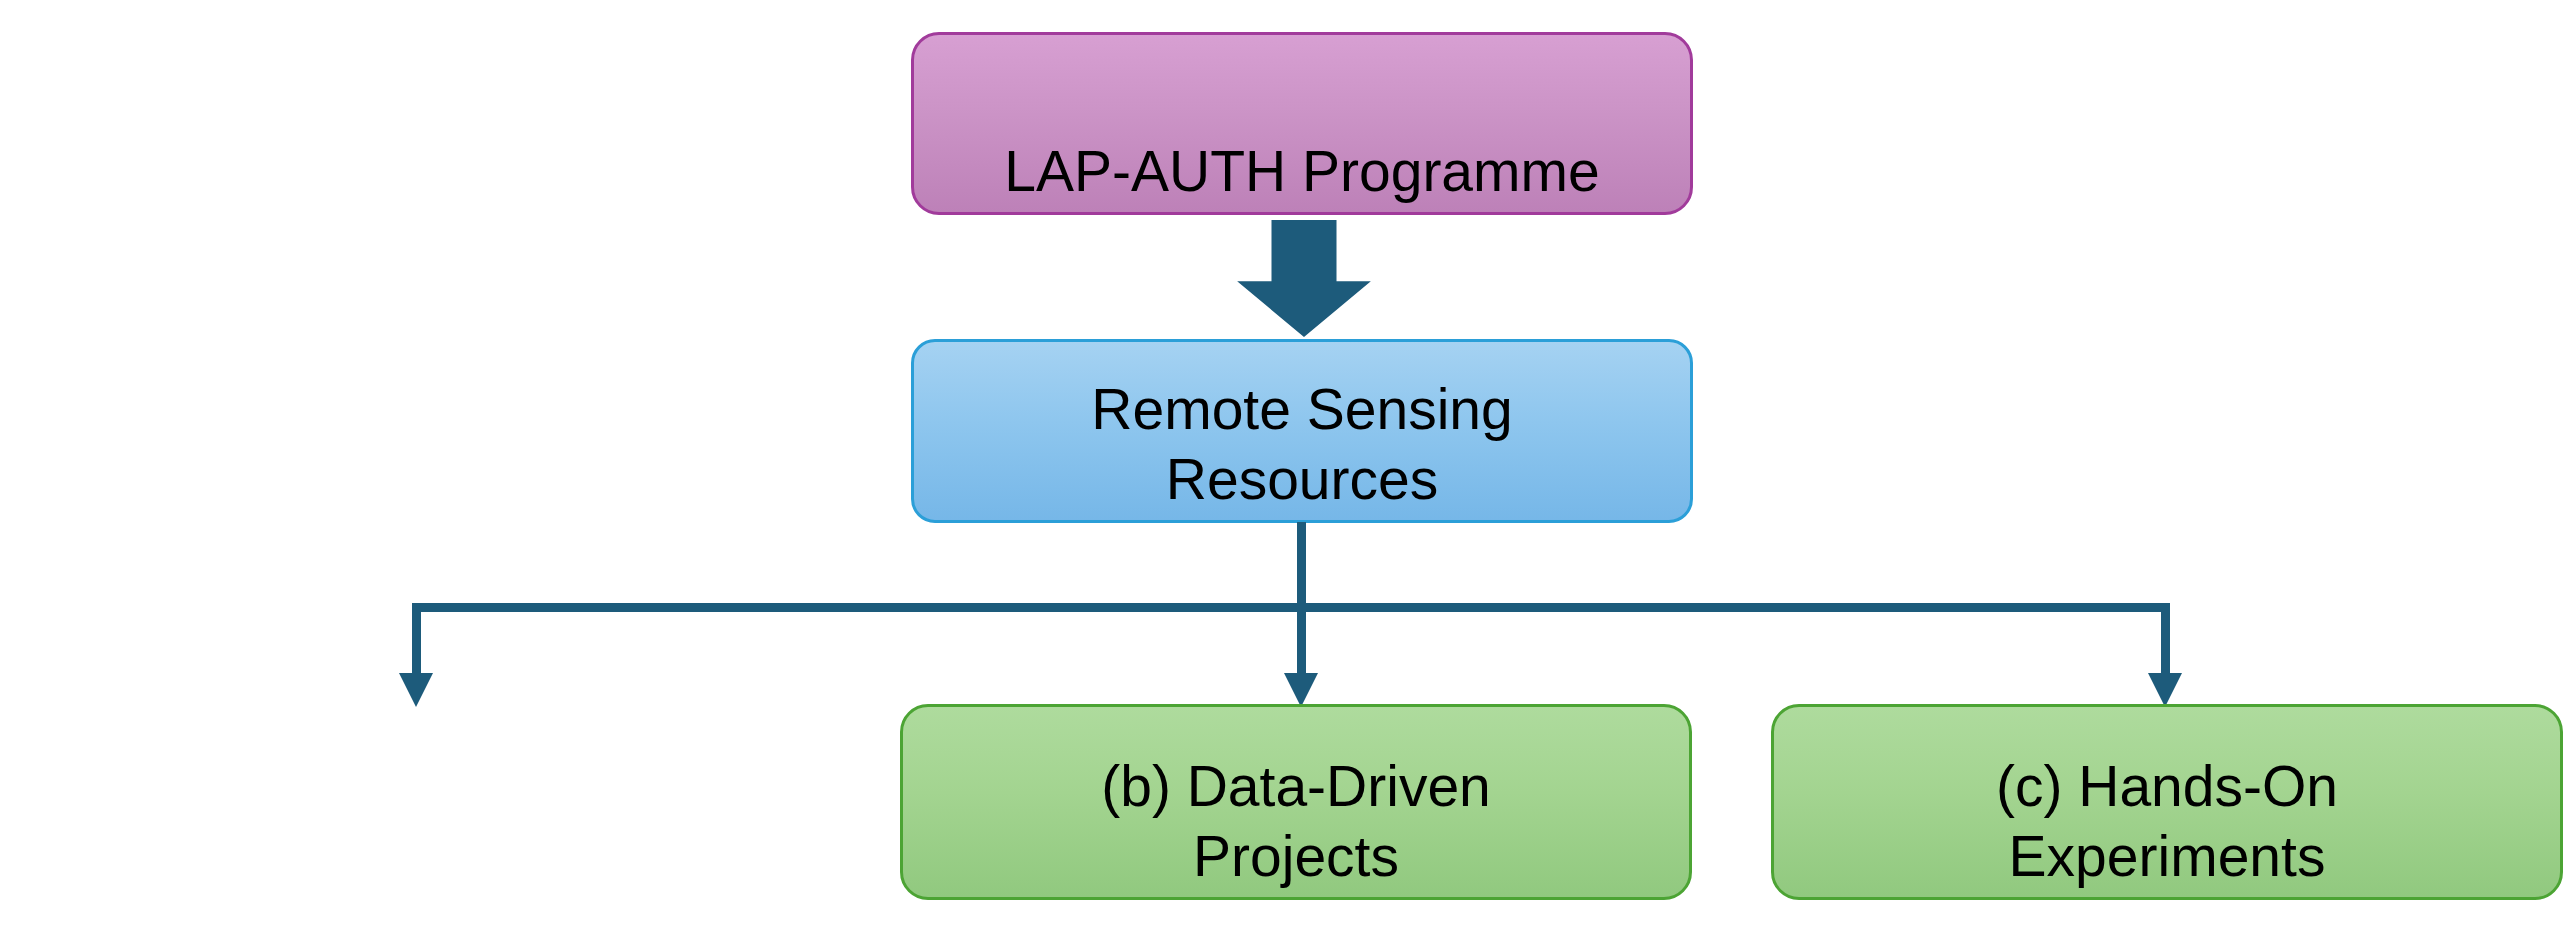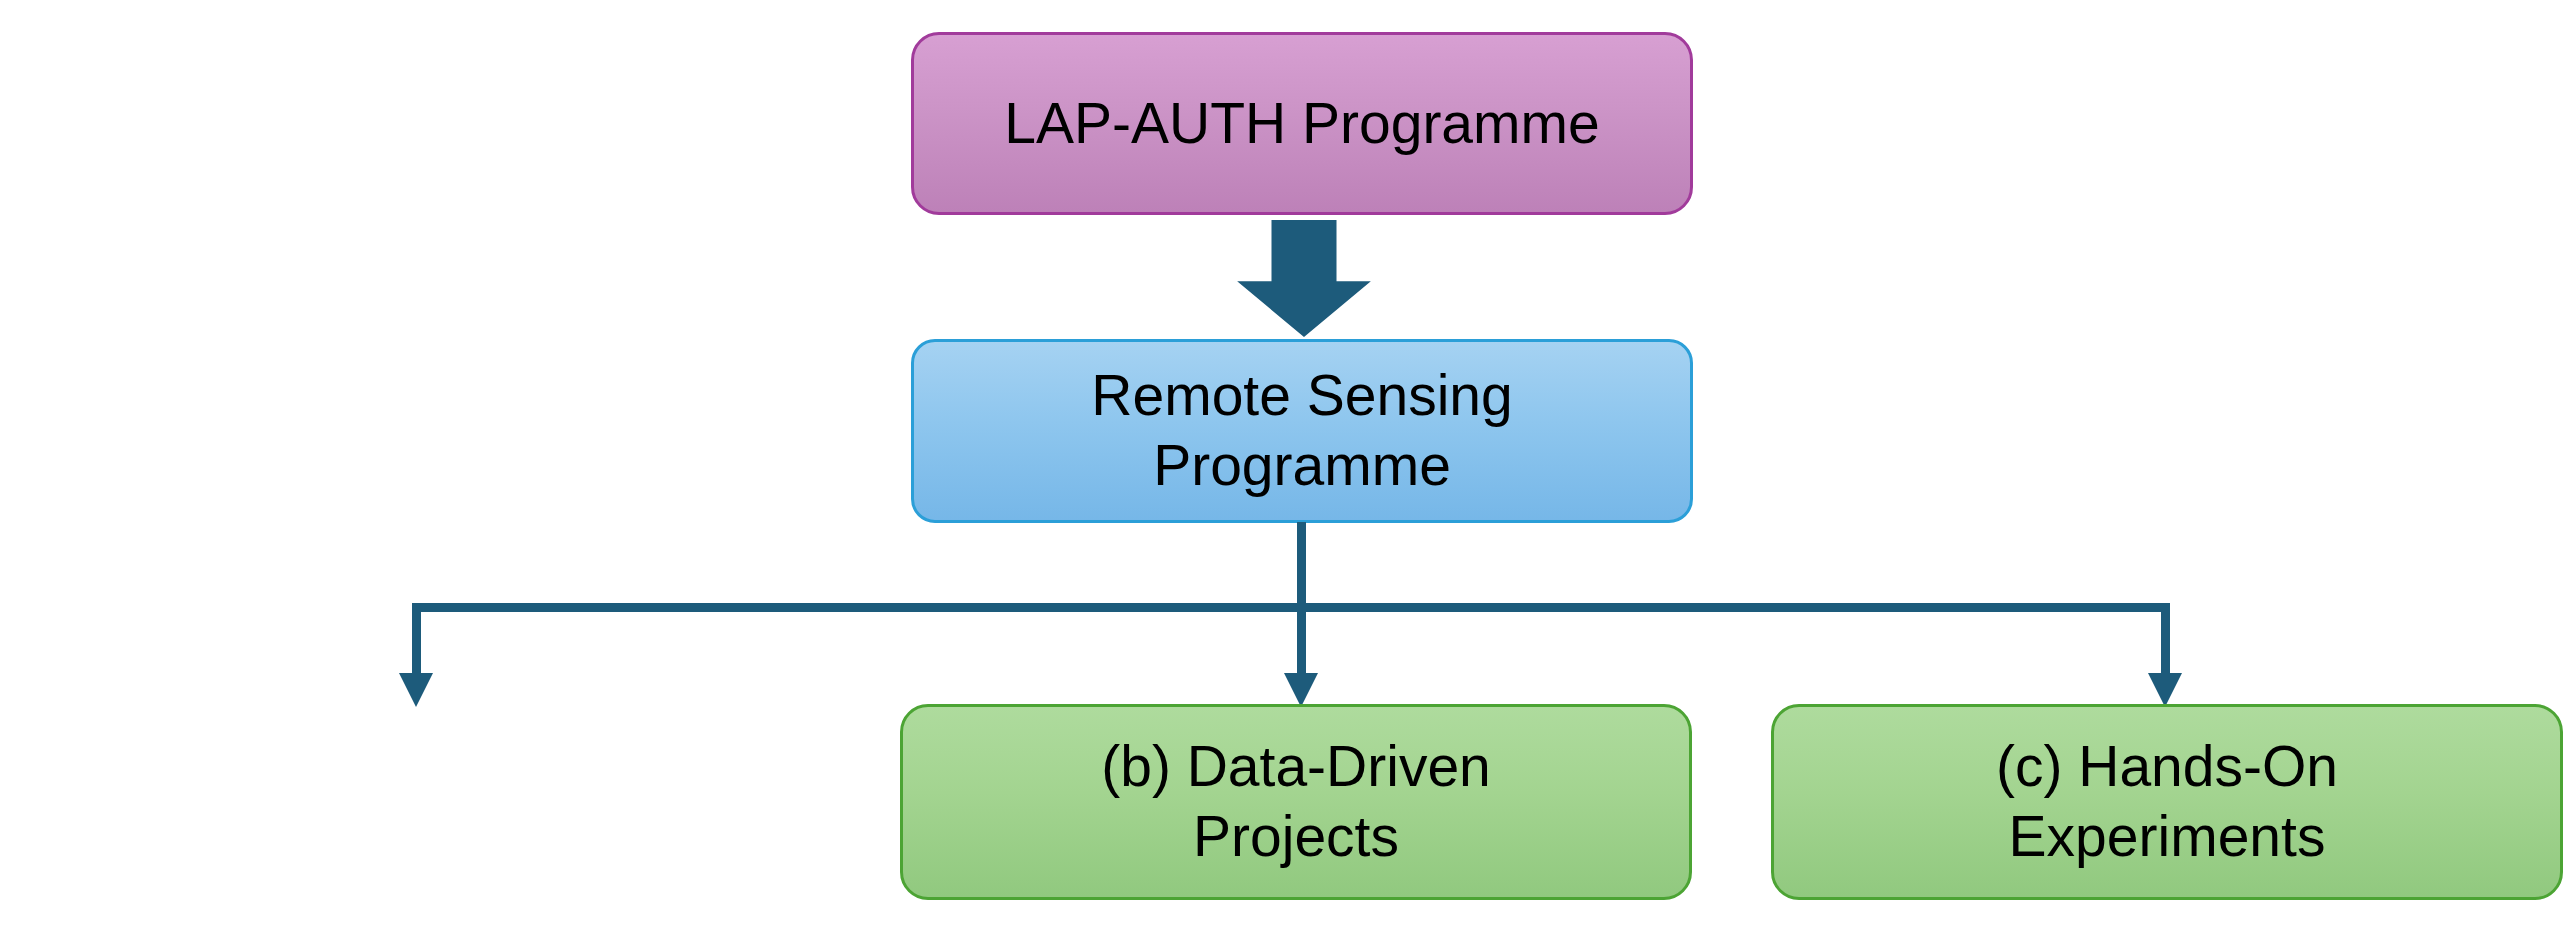--- a/index.html
+++ b/index.html
@@ -16,21 +16,21 @@
     width: 2576px;
     height: 935px;
     background: #ffffff;
     overflow: hidden;
   }
   
   .node {
     position: absolute;
     box-sizing: border-box;
     display: flex;
-    align-items: center;
+    align-items: flex-end;
     justify-content: center;
     text-align: center;
     border-radius: 24px;
     border-style: solid;
     border-width: 3.7px;
     color: #000000;
     line-height: 1.22;
     padding: 5.6px 13px;
     white-space: pre-line;
   }
@@ -136,21 +136,21 @@
   </div>
 
   <div id="block-arrow">
     <svg viewBox="0 0 144 126" xmlns="http://www.w3.org/2000/svg" aria-hidden="true">
       <polygon points="37,0 107,0 107,66 144,66 72,126 0,66 37,66" fill="#1d5b7b"></polygon>
     </svg>
   </div>
 
   <div class="node" id="node-resources">
     <span>Remote Sensing
-Programme</span>
+Resources</span>
   </div>
 
   <div class="conn" id="stem-down"></div>
   <div class="conn" id="bus"></div>
   <div class="conn leg" id="leg-0"></div>
   <div class="conn leg" id="leg-1"></div>
   <div class="conn leg" id="leg-2"></div>
   <div class="arrowhead" id="head-0"></div>
   <div class="arrowhead" id="head-1"></div>
   <div class="arrowhead" id="head-2"></div>

